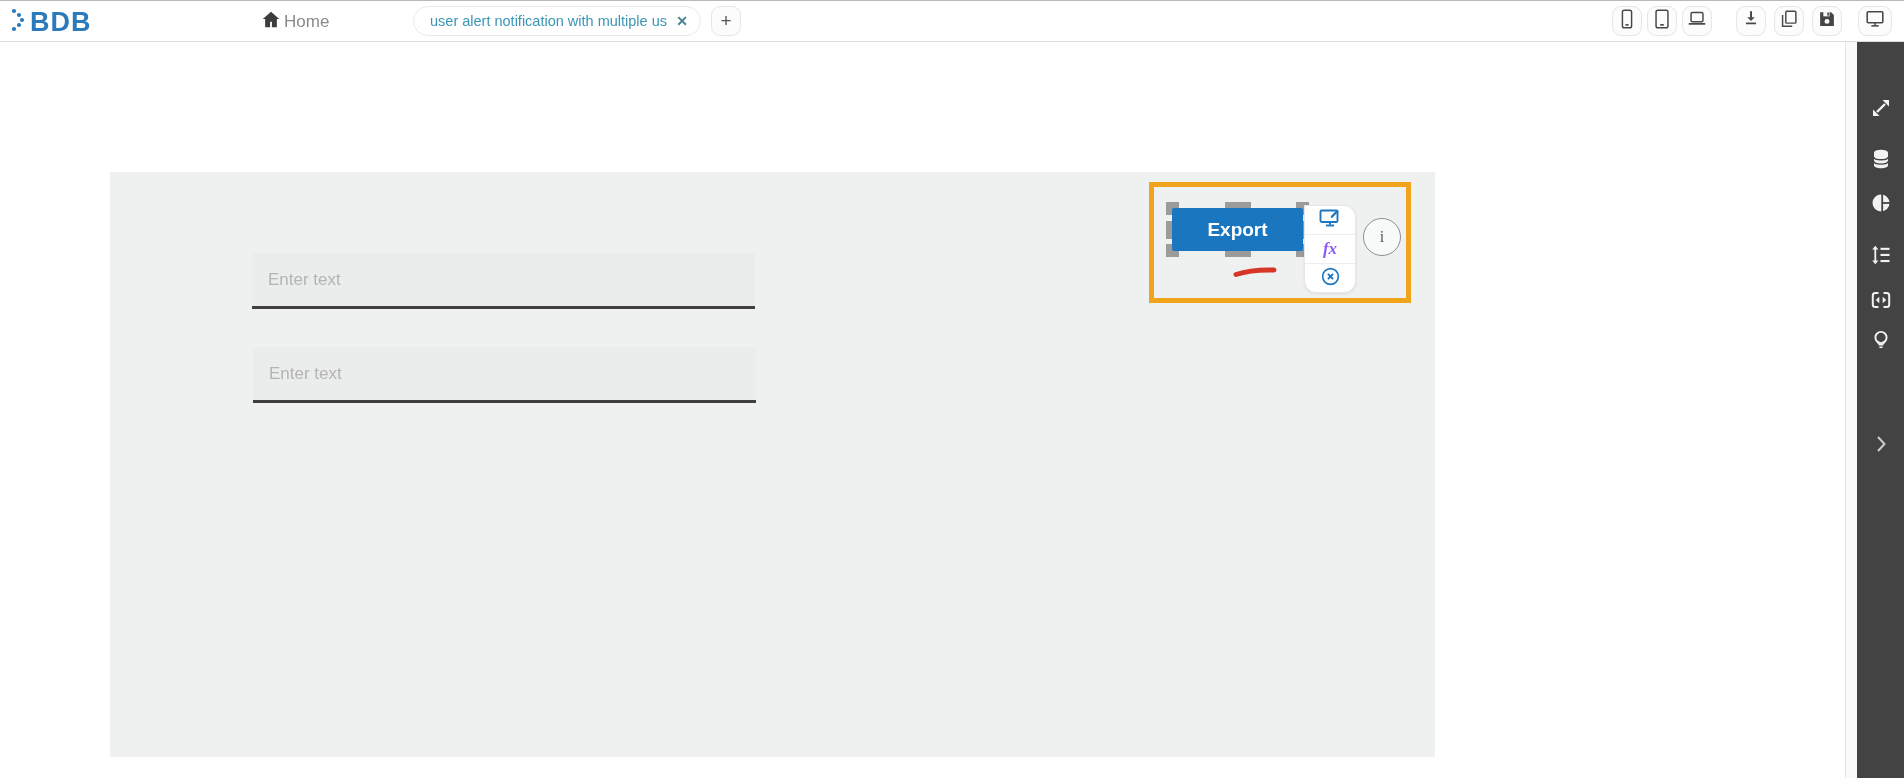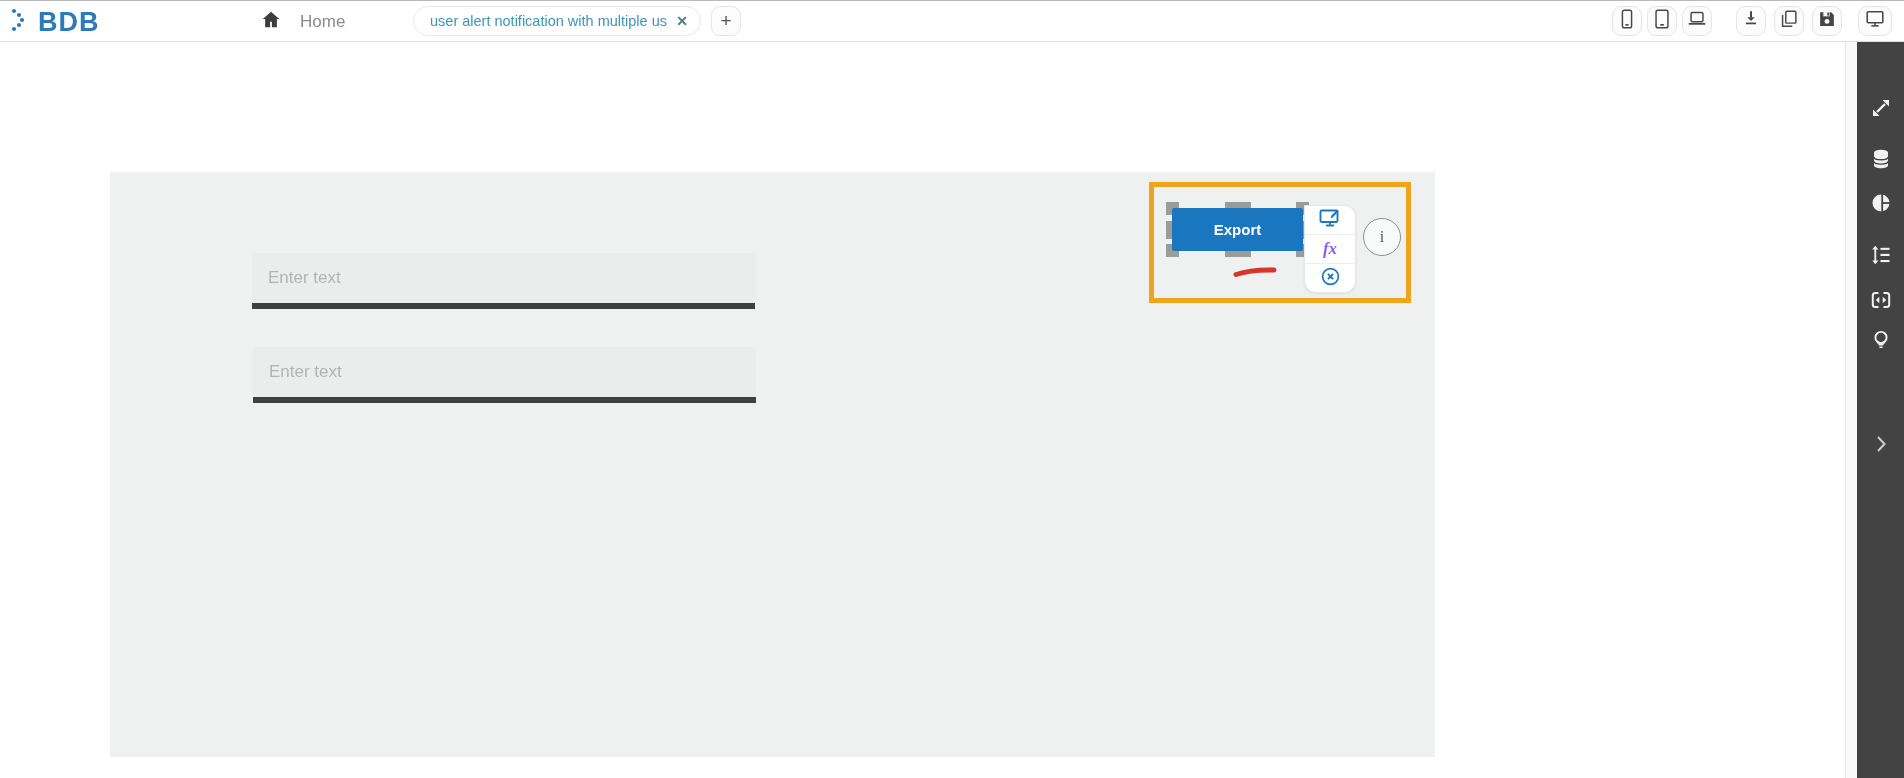--- a/index.html
+++ b/index.html
@@ -7,23 +7,23 @@
   body {
     position:relative; overflow:hidden; background:#ffffff;
     font-family:"Liberation Sans", sans-serif;
   }
 
   
   .hdr {
     position:absolute; left:0; top:0; width:1904px; height:42px;
     background:#ffffff; border-top:1px solid #b9b9b9; border-bottom:1px solid #dcdcdc; z-index:6;
   }
-  .logo { position:absolute; left:10px; top:5px; height:32px; display:flex; align-items:center; gap:12px; cursor:pointer; }
+  .logo { position:absolute; left:10px; top:5px; height:32px; display:flex; align-items:center; gap:4px; cursor:pointer; }
   .logo-text { font-size:27px; font-weight:800; color:#2a7abc; letter-spacing:1px; line-height:32px; }
-  .home-btn { position:absolute; left:260px; top:8px; display:flex; align-items:center; gap:18px; cursor:pointer; }
+  .home-btn { position:absolute; left:260px; top:8px; display:flex; align-items:center; gap:2px; cursor:pointer; }
   .home-label { font-size:17px; color:#8b8b8b; }
 
   .tab {
     position:absolute; left:413px; top:5px; width:288px; height:30px;
     background:#fff; border:1px solid #e9e9e9; border-radius:16px;
     display:flex; align-items:center; padding:0 12px 0 16px; cursor:pointer;
   }
   .tab-title { flex:1; font-size:14.5px; color:#3b96b6; white-space:nowrap; overflow:hidden; }
   .tab-close { color:#47808f; font-size:14px; font-weight:bold; margin-left:8px; cursor:pointer; }
 
@@ -45,34 +45,34 @@
   }
   .sbtn { position:absolute; left:0; width:47px; height:34px; display:flex; align-items:center; justify-content:center; cursor:pointer; }
 
   
   .canvas {
     position:absolute; left:110px; top:172px; width:1325px; height:585px;
     background:#eff0f0; z-index:1;
   }
   .txt-input {
     position:absolute; height:56px; width:503px;
-    background:#ebecec; border:none; border-bottom:6px solid #404040;
+    background:#ebecec; border:none; border-bottom:3px solid #404040;
     font-family:"Liberation Sans",sans-serif; font-size:17px; color:#b91c1c;
     padding:0 16px; outline:none;
   }
   .txt-input::placeholder { color:#b4b4b4; }
   .input-1 { left:142px; top:81px; }
   .input-2 { left:143px; top:175px; }
 
   .handle { position:absolute; background:#9b9b9b; z-index:2; }
 
   .export-btn {
     position:absolute; left:1062px; top:36px; width:131px; height:43px;
     background:#1b76c0; color:#ffffff; border:none; border-radius:2px;
-    font-family:"Liberation Sans",sans-serif; font-size:15px; font-weight:600;
+    font-family:"Liberation Sans",sans-serif; font-size:19px; font-weight:600;
     display:flex; align-items:center; justify-content:center; cursor:pointer; z-index:3;
   }
 
   .wtoolbar {
     position:absolute; left:1194px; top:33px; width:52px; height:88px;
     background:#ffffff; border:1px solid #e7e7e7; border-radius:0 12px 12px 12px;
     box-shadow:0 1px 3px rgba(0,0,0,0.08); z-index:4;
     display:flex; flex-direction:column;
   }
   .wtool-cell { flex:1; display:flex; align-items:center; justify-content:center; cursor:pointer; }

